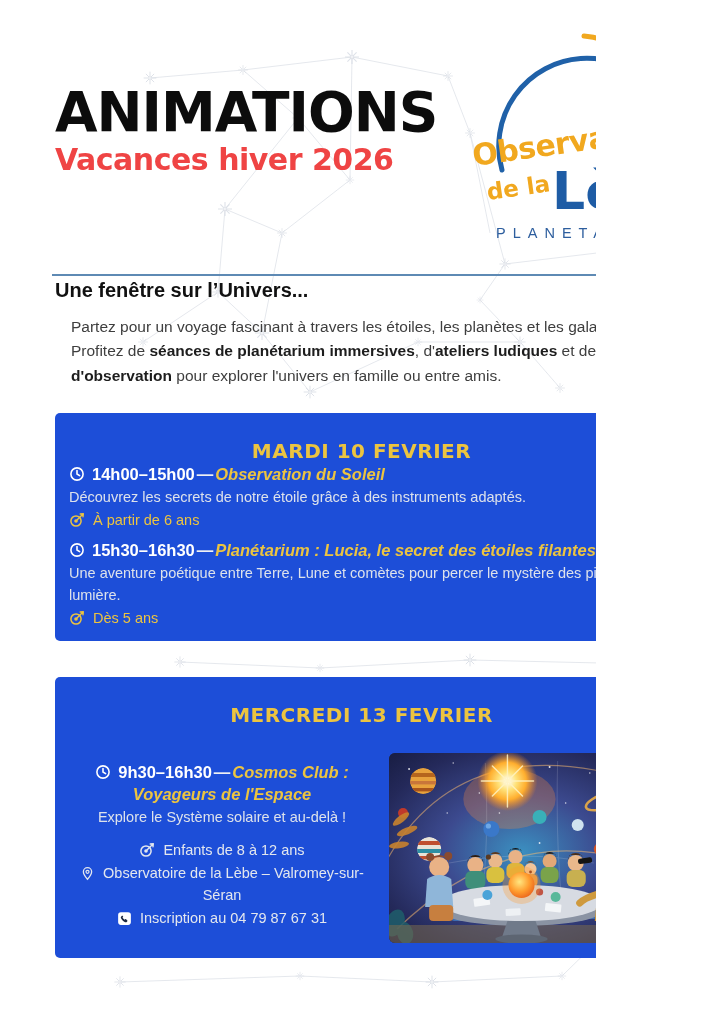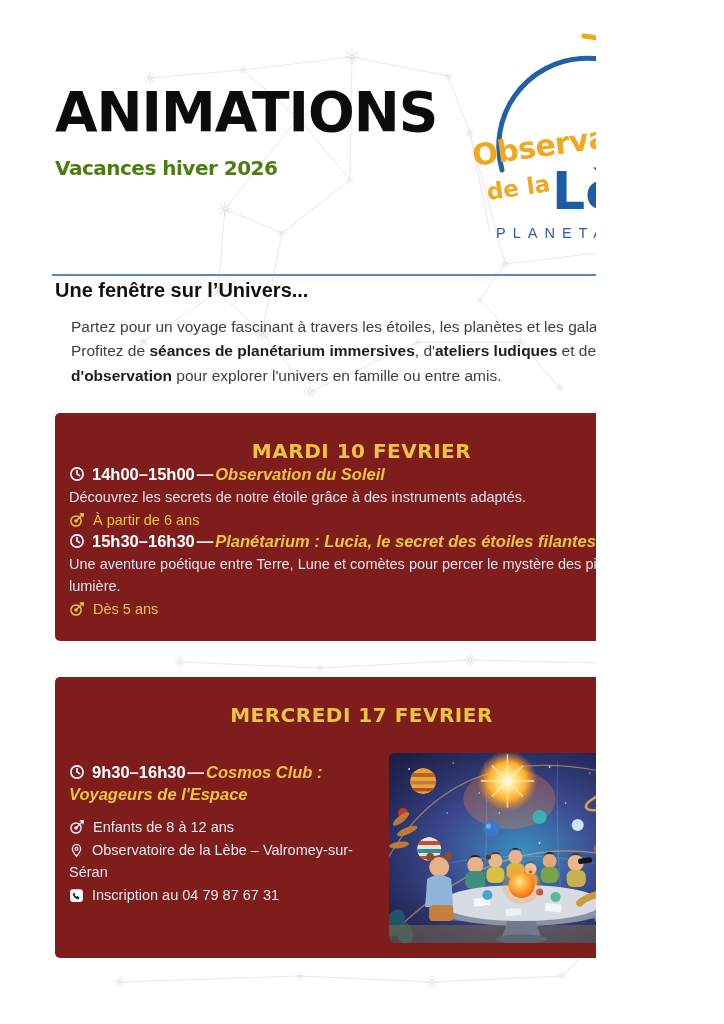--- a/index.html
+++ b/index.html
@@ -5,56 +5,56 @@
   html,body{margin:0;padding:0;background:#ffffff;}
   .page{position:relative;width:596px;height:1024px;background:#ffffff;overflow:hidden;
         font-family:"Liberation Sans",sans-serif;color:#222;}
   .bg-constellation{position:absolute;left:0;top:0;width:724px;height:1024px;z-index:0;}
   .layer{position:relative;z-index:1;}
 
   
   .titles{position:absolute;left:55px;top:84px;}
   .main-title{margin:0;font-family:"DejaVu Sans",sans-serif;font-weight:800;
               font-size:55px;line-height:1.05;letter-spacing:-1px;color:#0c0c0c;}
-  .sub-title{margin-top:14px;font-family:"DejaVu Sans",sans-serif;font-weight:800;
-             font-size:20px;letter-spacing:-0.5px;color:#4d7c0f;}
+  .sub-title{font-family:"DejaVu Sans",sans-serif;font-weight:800;
+             font-size:30px;letter-spacing:-0.5px;color:#ef4444;}
   .logo{position:absolute;left:466px;top:10px;width:245px;height:240px;}
 
   
   .divider{position:absolute;left:52px;top:266px;width:636px;height:2px;background:#5E8AB4;border:none;}
 
   
   .intro{position:absolute;left:55px;top:279px;width:620px;}
   .intro h2{margin:0;font-size:20px;font-weight:800;color:#111;}
   .intro p{margin:13px 16px 0;font-size:15.5px;line-height:1.58;color:#3e3e3e;}
   .intro p b{color:#1d1d1d;}
 
   
-  .card{position:absolute;left:55px;width:613px;background:#7f1d1d;border-radius:5px;color:#fff;}
+  .card{position:absolute;left:55px;width:613px;background:#1d4ed8;border-radius:5px;color:#fff;}
   .card-1{top:413px;height:228px;}
   .card-2{top:677px;height:281px;}
   .day-title{margin:26px 0 0;text-align:center;color:#ECC440;font-family:"DejaVu Sans",sans-serif;
              font-weight:800;font-size:20px;letter-spacing:0.5px;line-height:24px;}
   .events{padding:0 14px;}
   .event{}
-  .event.second{}
+  .event.second{margin-top:9px;}
   .event-head{font-size:16.5px;font-weight:bold;line-height:22px;color:#ffffff;}
   .event-head .icon{vertical-align:-2px;margin-right:7px;}
   .event-title{color:#ECC440;font-style:italic;}
   .dash{color:#eef0f4;padding:0 2px;}
   .edesc{margin:1px 0 0;font-size:14.5px;line-height:22px;color:#dde2eb;font-weight:400;}
   .meta{margin-top:2px;font-size:14.5px;line-height:20px;}
   .meta .icon{vertical-align:-3px;margin-right:8px;}
   .meta.accent{color:#ECC440;}
   .meta.light{color:#e3e7ee;}
   .meta.light.loc{line-height:22px;}
 
   
   .card2-body{display:flex;gap:14px;padding:0 14px;margin-top:26px;}
-  .card2-left{width:306px;padding-top:8px;}
+  .card2-left{width:306px;padding-top:8px;text-align:center;}
   .card2-left .meta.first{margin-top:12px;}
   .illu{flex:none;width:265px;height:190px;border-radius:6px;overflow:hidden;background:#25305c;}
   .illu svg{display:block;width:100%;height:100%;}
 </style>
 </head>
 <body>
 
 <div class="page">
 
   <svg class="bg-constellation" viewBox="0 0 724 1024" xmlns="http://www.w3.org/2000/svg">
@@ -170,29 +170,30 @@
               <circle cx="7" cy="9" r="5.1" fill="none" stroke="currentColor" stroke-width="1.5"></circle>
               <circle cx="7" cy="9" r="1.8" fill="currentColor"></circle>
               <path d="M14.3 1.7 L8 8 M14.3 1.7 l-3.1 0.3 M14.3 1.7 l-0.3 3.1" fill="none" stroke="currentColor" stroke-width="1.4" stroke-linecap="round"></path>
             </svg><span>Dès 5 ans</span>
           </div>
         </div>
       </div>
     </section>
 
     <section class="card card-2">
-      <h3 class="day-title">MERCREDI 17 FEVRIER</h3>
+      <h3 class="day-title">MERCREDI 13 FEVRIER</h3>
       <div class="card2-body">
         <div class="card2-left">
           <div class="event-head">
             <svg class="icon" width="16" height="16" viewBox="0 0 16 16">
               <circle cx="8" cy="8" r="6.1" fill="none" stroke="#ffffff" stroke-width="1.6"></circle>
               <path d="M8 4.6 V8 L10.6 9.6" fill="none" stroke="#ffffff" stroke-width="1.6" stroke-linecap="round"></path>
             </svg><span class="time">9h30–16h30</span><span class="dash">—</span><span class="event-title">Cosmos Club : Voyageurs de l'Espace</span>
           </div>
+          <p class="edesc">Explore le Système solaire et au-delà !</p>
           <div class="meta light first">
             <svg class="icon" width="16" height="16" viewBox="0 0 16 16">
               <circle cx="7" cy="9" r="5.1" fill="none" stroke="currentColor" stroke-width="1.5"></circle>
               <circle cx="7" cy="9" r="1.8" fill="currentColor"></circle>
               <path d="M14.3 1.7 L8 8 M14.3 1.7 l-3.1 0.3 M14.3 1.7 l-0.3 3.1" fill="none" stroke="currentColor" stroke-width="1.4" stroke-linecap="round"></path>
             </svg><span>Enfants de 8 à 12 ans</span>
           </div>
           <div class="meta light loc">
             <svg class="icon" width="15" height="15" viewBox="0 0 16 16">
               <path d="M8 1.8 c-2.5 0 -4.4 1.9 -4.4 4.3 c0 3 4.4 8 4.4 8 s4.4 -5 4.4 -8 C12.4 3.7 10.5 1.8 8 1.8 z" fill="none" stroke="currentColor" stroke-width="1.4"></path>

